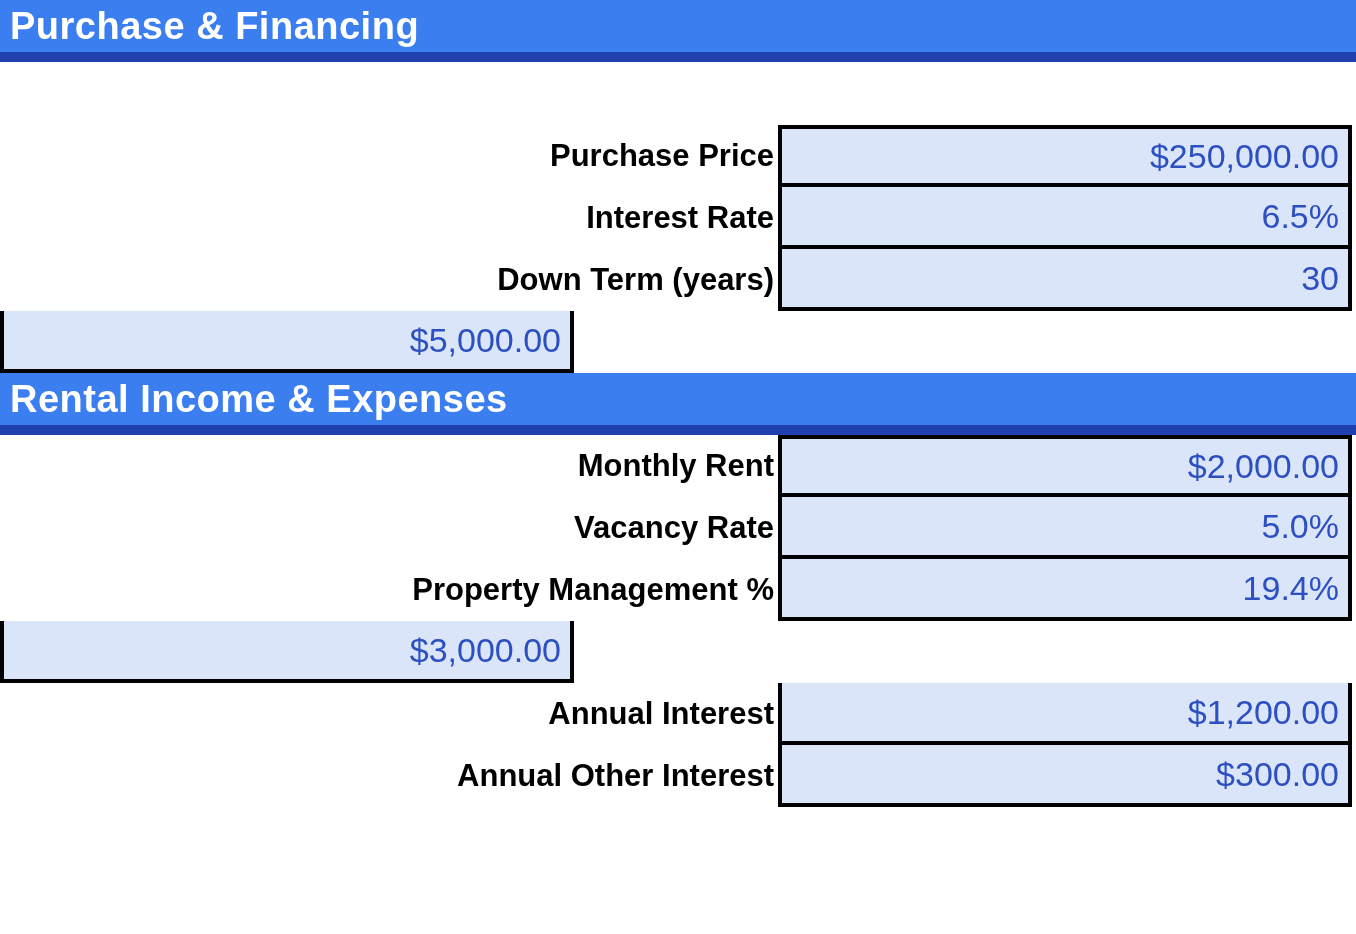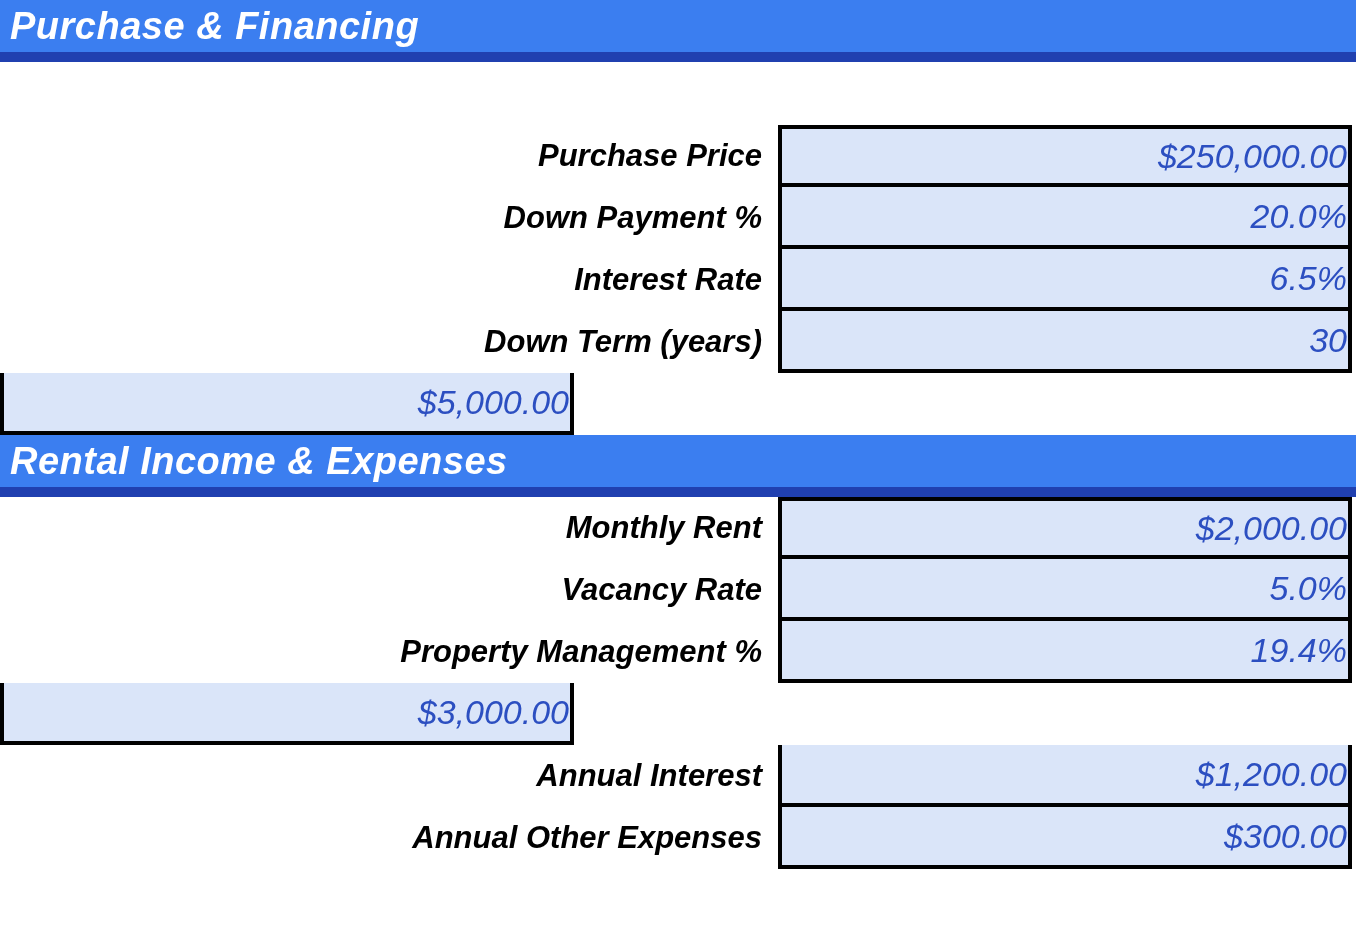--- a/index.html
+++ b/index.html
@@ -7,21 +7,20 @@
     padding: 0;
     background: #ffffff;
     font-family: "Liberation Sans", sans-serif;
   }
   .sheet {
     position: relative;
     width: 1356px;
     height: 934px;
     background: #ffffff;
     overflow: hidden;
-    font-style: italic;
   }
   .sec-header {
     height: 52px;
     background: #3b7ef0;
     color: #ffffff;
     display: flex;
     align-items: center;
     padding-left: 10px;
     box-sizing: border-box;
   }
@@ -41,36 +40,36 @@
   .row {
     display: flex;
     height: 62px;
   }
   .label {
     width: 778px;
     box-sizing: border-box;
     display: flex;
     align-items: center;
     justify-content: flex-end;
-    padding-right: 16px;
+    padding-right: 4px;
     font-weight: bold;
     font-size: 31px;
     color: #000000;
     white-space: nowrap;
   }
   .cell {
     width: 574px;
     box-sizing: border-box;
     background: #dae5f9;
     border: 4px solid #000000;
     border-top: 0;
     display: flex;
     align-items: center;
     justify-content: flex-end;
-    padding-right: 1px;
+    padding-right: 9px;
     font-size: 34px;
     color: #2c4fc1;
     white-space: nowrap;
   }
   .rows .row:first-child .cell {
     border-top: 4px solid #000000;
   }
 </style>
 </head>
 <body>
@@ -82,24 +81,20 @@
       <span>Purchase &amp; Financing</span>
     </header>
     <div class="sec-underline"></div>
     <div class="gap"></div>
     <div class="rows">
   <div class="row">
     <div class="label">Purchase Price</div>
     <div class="cell">$250,000.00</div>
   </div>
 
-  <div class="row">
-    <div class="label">Down Payment %</div>
-    <div class="cell">20.0%</div>
-  </div>
 
   <div class="row">
     <div class="label">Interest Rate</div>
     <div class="cell">6.5%</div>
   </div>
 
   <div class="row">
     <div class="label">Down Term (years)</div>
     <div class="cell">30</div>
   </div>
@@ -135,19 +130,19 @@
     <div class="cell">$3,000.00</div>
   </div>
 
   <div class="row">
     <div class="label">Annual Interest</div>
     <div class="cell">$1,200.00</div>
   </div>
 
 
   <div class="row">
-    <div class="label">Annual Other Expenses</div>
+    <div class="label">Annual Other Interest</div>
     <div class="cell">$300.00</div>
   </div>
 </div>
   </section>
 
 </div>
 
 </body></html>

